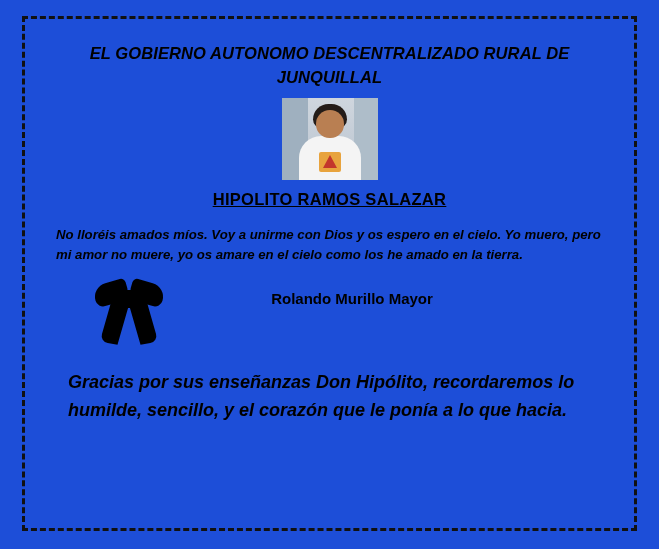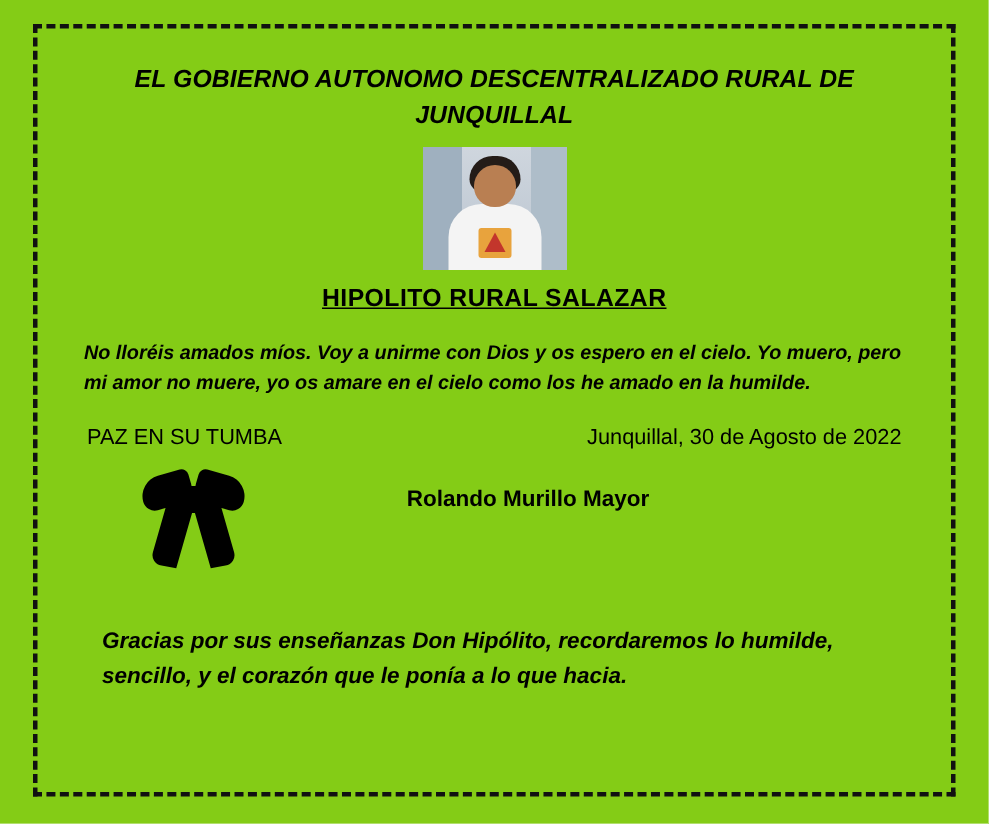--- a/index.html
+++ b/index.html
@@ -12,21 +12,21 @@
     height: 549px;
     font-family: "Liberation Sans", sans-serif;
     color: #000000;
     overflow: hidden;
   }
 
   .page {
     position: relative;
     width: 659px;
     height: 549px;
-    background: #84cc16;
+    background: #1d4ed8;
     box-sizing: border-box;
     padding: 18px 20px;
   }
 
   .border-frame {
     position: absolute;
     left: 22px;
     top: 16px;
     right: 22px;
     bottom: 18px;
@@ -237,22 +237,22 @@
     font-weight: bold;
     line-height: 1.7;
   }
   .signer .role {
     font-size: 15px;
     font-weight: bold;
     line-height: 1.7;
   }
 
   .thanks {
-    margin-top: 28px;
-    font-size: 15px;
+    margin-top: 15px;
+    font-size: 18px;
     font-style: italic;
     font-weight: bold;
     line-height: 1.55;
     padding: 0 14px 0 14px;
   }
 </style>
 </head>
 <body>
 
 <div class="page">
@@ -268,28 +268,24 @@
         <div class="bg-left"></div>
         <div class="bg-right"></div>
         <div class="torso"></div>
         <div class="logo"></div>
         <div class="hair"></div>
         <div class="face"></div>
       </div>
     </div>
 
 
-    <div class="deceased-name">HIPOLITO RURAL SALAZAR</div>
-
-    <div class="poem">No lloréis amados míos. Voy a unirme con Dios y os espero en el cielo. Yo muero, pero mi amor no muere, yo os amare en el cielo como los he amado en la humilde.</div>
-
-    <div class="row-paz">
-      <div class="left">PAZ EN SU TUMBA</div>
-      <div class="right">Junquillal, 30 de Agosto de 2022</div>
-    </div>
+    <div class="deceased-name">HIPOLITO RAMOS SALAZAR</div>
+
+    <div class="poem">No lloréis amados míos. Voy a unirme con Dios y os espero en el cielo. Yo muero, pero mi amor no muere, yo os amare en el cielo como los he amado en la tierra.</div>
+
 
     <div class="signature-block">
       <div class="ribbon">
         <div class="tail-l"></div>
         <div class="tail-r"></div>
         <div class="loop-l"></div>
         <div class="loop-r"></div>
         <div class="knot"></div>
       </div>
       <div class="signer">

